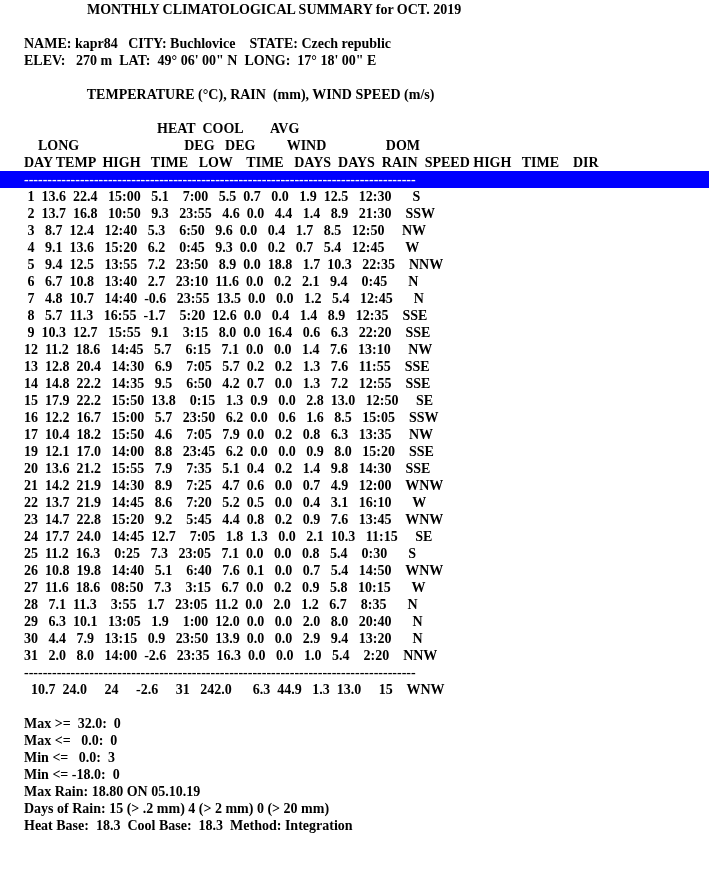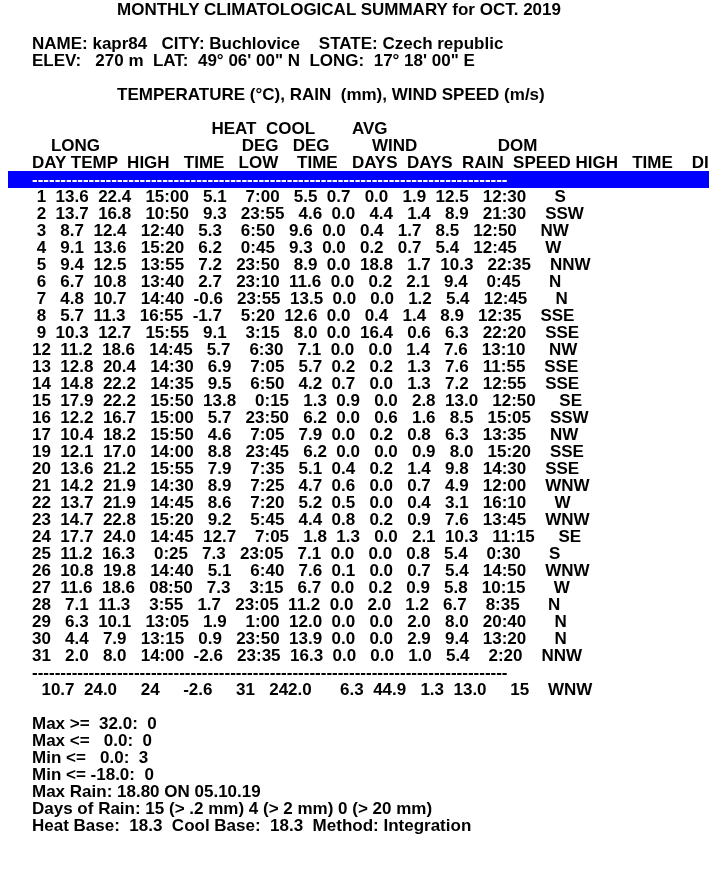--- a/index.html
+++ b/index.html
@@ -1,23 +1,23 @@
 <!DOCTYPE html>
 <html><head>
 <meta charset="utf-8">
 <style>
   html,body{margin:0;padding:0;background:#ffffff;}
   body{width:709px;height:890px;overflow:hidden;}
   .report{
-    font-family:Liberation Sans, sans-serif;
+    font-family:Liberation Serif, serif;
     font-weight:700;
-    font-size:17px;
+    font-size:14px;
     line-height:17px;
     color:#000;
-    padding-left:32px;
+    padding-left:24px;
     padding-top:1px;
   }
   .line{
     height:17px;
     white-space:pre;
   }
   .line.selected{
     background:#0000ff;
     color:#ffffff;
     margin-left:-24px;
@@ -43,21 +43,21 @@
     <div class="line selected">------------------------------------------------------------------------------------</div>
     <div class="line"> 1  13.6  22.4   15:00   5.1    7:00   5.5  0.7   0.0   1.9  12.5   12:30      S</div>
     <div class="line"> 2  13.7  16.8   10:50   9.3   23:55   4.6  0.0   4.4   1.4   8.9   21:30    SSW</div>
     <div class="line"> 3   8.7  12.4   12:40   5.3    6:50   9.6  0.0   0.4   1.7   8.5   12:50     NW</div>
     <div class="line"> 4   9.1  13.6   15:20   6.2    0:45   9.3  0.0   0.2   0.7   5.4   12:45      W</div>
     <div class="line"> 5   9.4  12.5   13:55   7.2   23:50   8.9  0.0  18.8   1.7  10.3   22:35    NNW</div>
     <div class="line"> 6   6.7  10.8   13:40   2.7   23:10  11.6  0.0   0.2   2.1   9.4    0:45      N</div>
     <div class="line"> 7   4.8  10.7   14:40  -0.6   23:55  13.5  0.0   0.0   1.2   5.4   12:45      N</div>
     <div class="line"> 8   5.7  11.3   16:55  -1.7    5:20  12.6  0.0   0.4   1.4   8.9   12:35    SSE</div>
     <div class="line"> 9  10.3  12.7   15:55   9.1    3:15   8.0  0.0  16.4   0.6   6.3   22:20    SSE</div>
-    <div class="line">12  11.2  18.6   14:45   5.7    6:30   7.1  0.0   0.0   1.4   7.6   13:10     NW</div>
+    <div class="line">12  11.2  18.6   14:45   5.7    6:15   7.1  0.0   0.0   1.4   7.6   13:10     NW</div>
     <div class="line">13  12.8  20.4   14:30   6.9    7:05   5.7  0.2   0.2   1.3   7.6   11:55    SSE</div>
     <div class="line">14  14.8  22.2   14:35   9.5    6:50   4.2  0.7   0.0   1.3   7.2   12:55    SSE</div>
     <div class="line">15  17.9  22.2   15:50  13.8    0:15   1.3  0.9   0.0   2.8  13.0   12:50     SE</div>
     <div class="line">16  12.2  16.7   15:00   5.7   23:50   6.2  0.0   0.6   1.6   8.5   15:05    SSW</div>
     <div class="line">17  10.4  18.2   15:50   4.6    7:05   7.9  0.0   0.2   0.8   6.3   13:35     NW</div>
     <div class="line">19  12.1  17.0   14:00   8.8   23:45   6.2  0.0   0.0   0.9   8.0   15:20    SSE</div>
     <div class="line">20  13.6  21.2   15:55   7.9    7:35   5.1  0.4   0.2   1.4   9.8   14:30    SSE</div>
     <div class="line">21  14.2  21.9   14:30   8.9    7:25   4.7  0.6   0.0   0.7   4.9   12:00    WNW</div>
     <div class="line">22  13.7  21.9   14:45   8.6    7:20   5.2  0.5   0.0   0.4   3.1   16:10      W</div>
     <div class="line">23  14.7  22.8   15:20   9.2    5:45   4.4  0.8   0.2   0.9   7.6   13:45    WNW</div>

